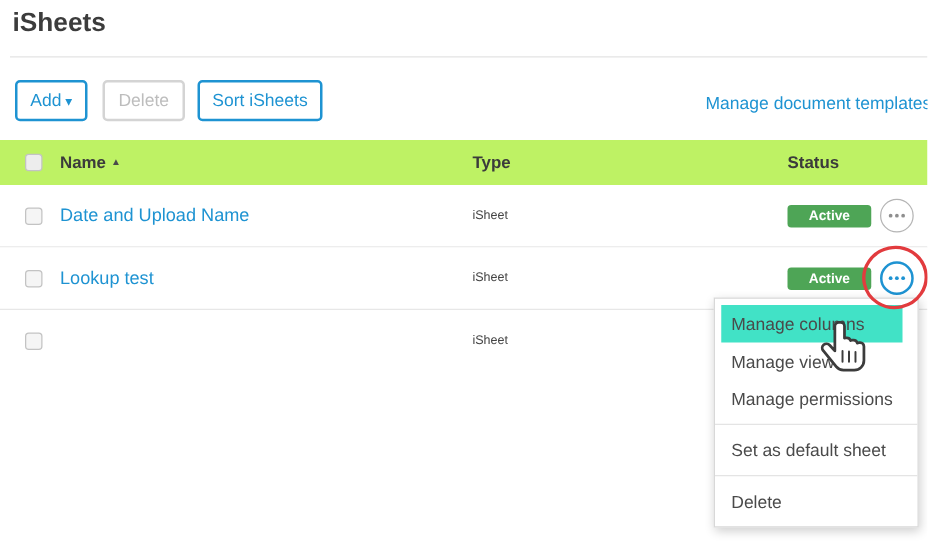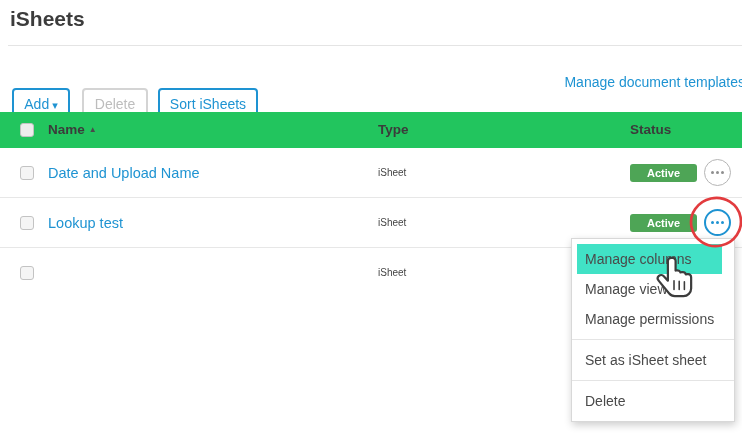--- a/index.html
+++ b/index.html
@@ -20,37 +20,37 @@
   .title-divider {
     position: absolute; left: 8px; right: 0; top: 45px;
     border-top: 1px solid #e4e4e4;
   }
 
   
   .btn {
     position: absolute; top: 64px; height: 33px;
     background: #fff; border-radius: 4px;
     font-size: 14px; line-height: 29px; text-align: center;
-    cursor: pointer; white-space: nowrap; margin-top: 24px;
+    cursor: pointer; white-space: nowrap;
   }
   .btn-primary { border: 2px solid #1e93d2; color: #1e93d2; }
   .btn-disabled { border: 2px solid #d4d4d4; color: #bdbdbd; }
   .btn-add  { left: 12px;  width: 58px; }
   .btn-del  { left: 82px;  width: 66px; }
   .btn-sort { left: 158px; width: 100px; }
   .caret { font-size: 11px; margin-left: 3px; }
   .templates-link {
     position: absolute; right: -3px; top: 74px;
     color: #1e93d2; font-size: 14px; cursor: pointer; text-decoration: none;
   }
 
   
   .thead {
     position: absolute; left: 0; top: 112px; width: 742px; height: 36px;
-    background: #22c55e;
+    background: #bef264;
   }
   .th { position: absolute; top: 0; height: 36px; line-height: 36px;
         font-size: 13.5px; font-weight: 700; color: #3b3b3b; }
   .th-name   { left: 48px; }
   .th-type   { left: 378px; }
   .th-status { left: 630px; }
   .sort-arrow { font-size: 8px; color: #4a4a4a; margin-left: 4px; vertical-align: 2px; }
 
   .checkbox {
     position: absolute; left: 20px; width: 14px; height: 14px;
@@ -159,21 +159,21 @@
   <span class="cell-type">iSheet</span>
 </div>
 
 <div class="context-menu">
   <div class="menu-group">
     <div class="menu-item highlighted">Manage columns</div>
     <div class="menu-item">Manage views</div>
     <div class="menu-item">Manage permissions</div>
   </div>
   <div class="menu-group">
-    <div class="menu-item">Set as iSheet sheet</div>
+    <div class="menu-item">Set as default sheet</div>
   </div>
   <div class="menu-group">
     <div class="menu-item">Delete</div>
   </div>
 </div>
 
 <svg class="red-circle" width="58" height="56" viewBox="0 0 58 56">
   <ellipse cx="29" cy="27" rx="25" ry="24" fill="none" stroke="#e23b3e" stroke-width="2.7" transform="rotate(-12 29 27)"></ellipse>
 </svg>
 

